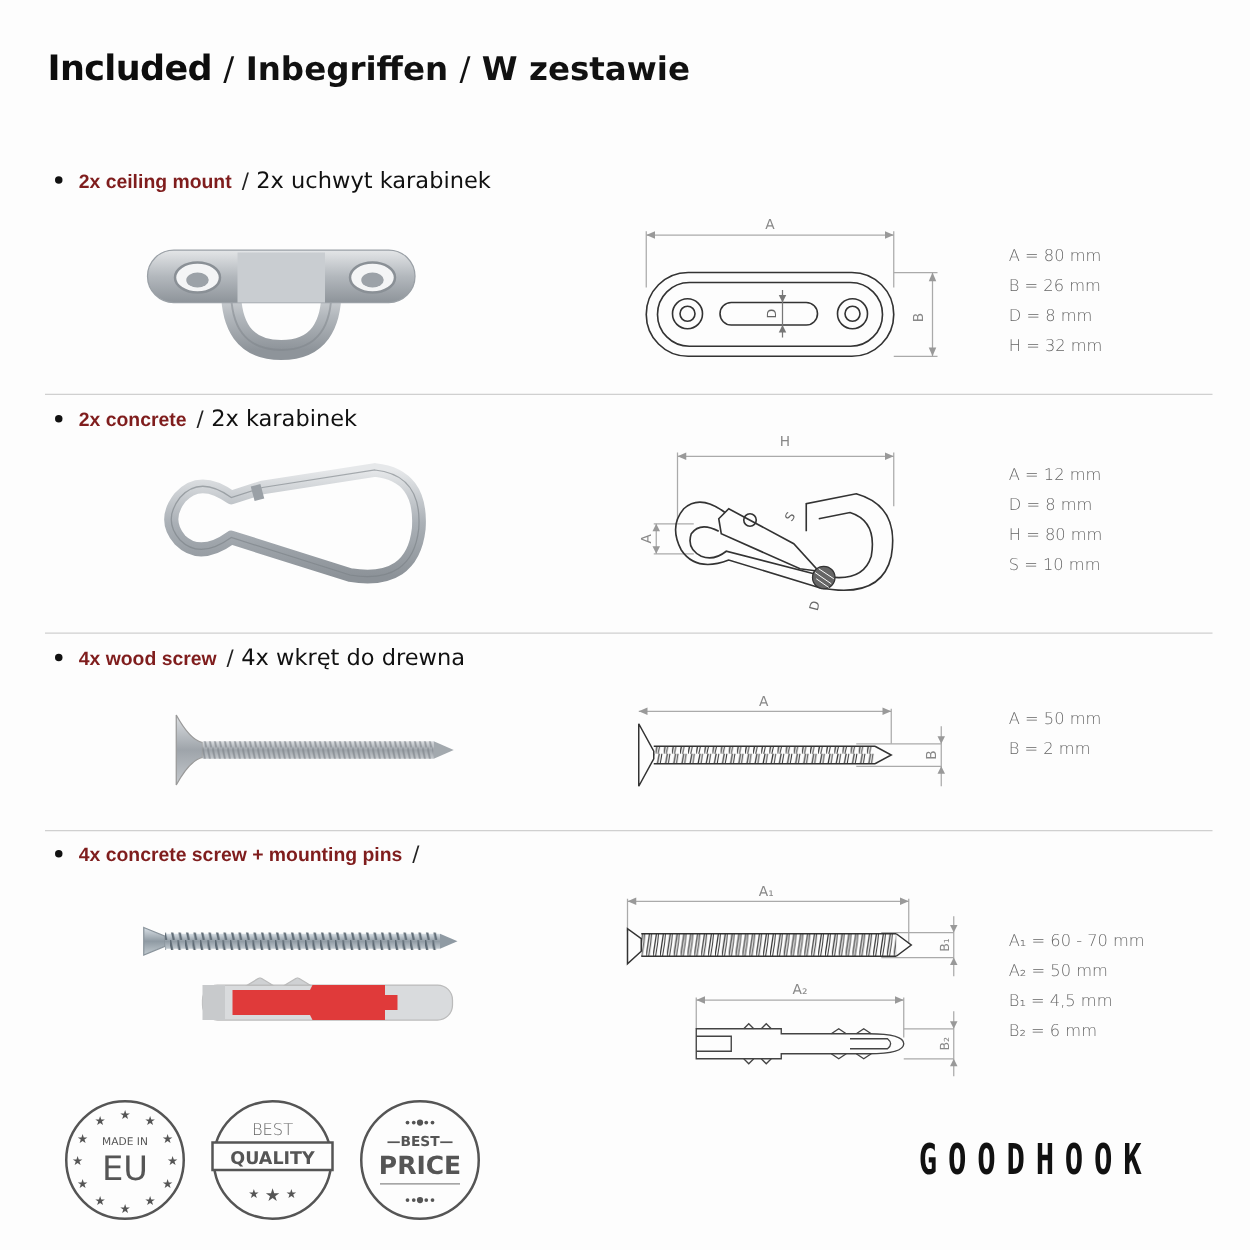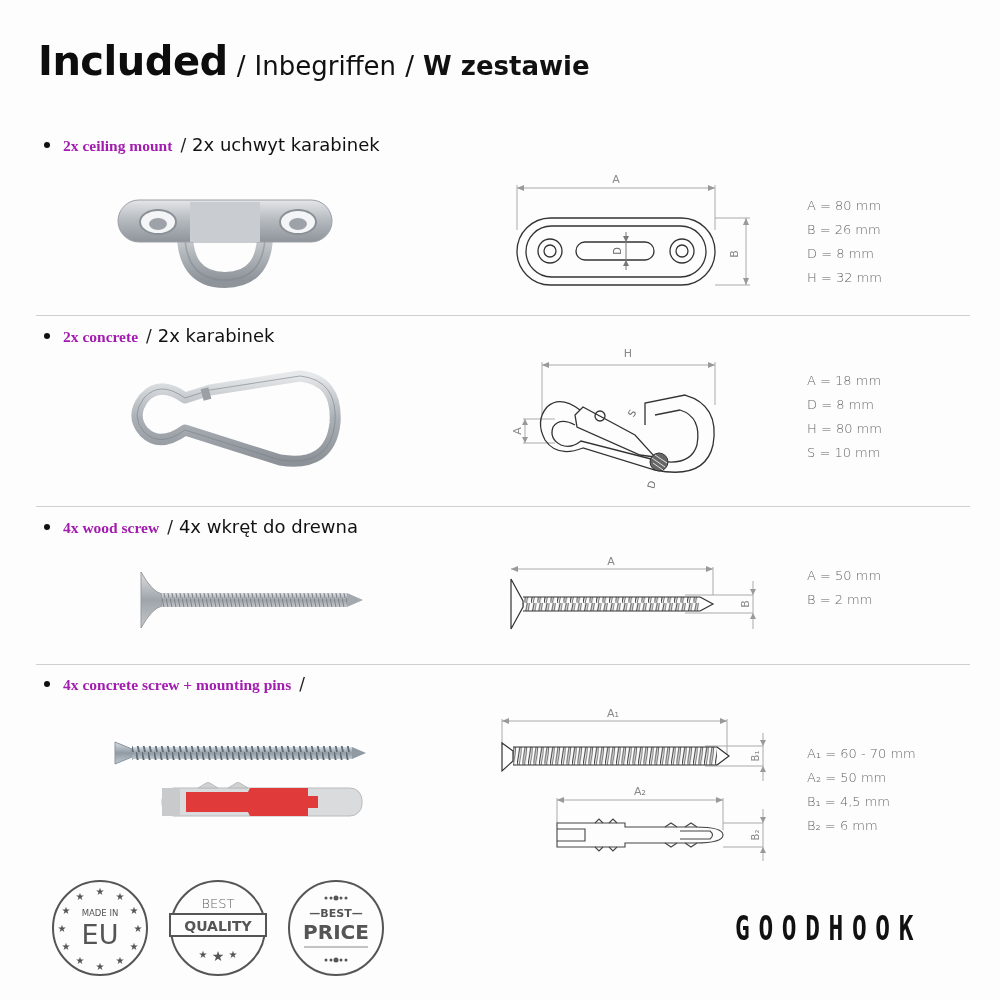--- a/index.html
+++ b/index.html
@@ -1,28 +1,28 @@
 <!DOCTYPE html>
 <html><head>
 <meta charset="utf-8">
 <style>
   * { margin: 0; padding: 0; box-sizing: border-box; }
   html, body { width: 1000px; height: 1000px; background: #fdfdfd; overflow: hidden; }
   body { position: relative; font-family: "DejaVu Sans", sans-serif; color: #111; }
 
   .title { position: absolute; left: 38px; top: 38px; white-space: nowrap; }
-  .title .main { font-size: 40px; font-weight: 600; letter-spacing: -0.5px; color: #0d0d0d; }
+  .title .main { font-size: 28px; font-weight: 600; letter-spacing: -0.5px; color: #0d0d0d; }
   .title .sep { font-size: 26px; font-weight: 500; color: #111; margin: 0 4px; }
-  .title .sub { font-size: 26px; font-weight: 400; color: #111; }
+  .title .sub { font-size: 26px; font-weight: 700; color: #111; }
   .title .sub.pl { font-weight: 700; }
   .divider { position: absolute; left: 36px; width: 934px; height: 1px; background: #d0d0d0; }
 
   .heading { position: absolute; left: 44px; white-space: nowrap; display: flex; align-items: baseline; }
   .heading .dot { display: inline-block; width: 6px; height: 6px; border-radius: 50%; background: #111; margin-right: 13px; position: relative; top: -3px; }
-  .heading .en { font-family: Liberation Serif, serif; font-weight: 700; font-size: 15.5px; color: #a21caf; }
+  .heading .en { font-family: Liberation Sans, sans-serif; font-weight: 700; font-size: 15.5px; color: #7f1d1d; }
   .heading .slash { font-size: 17px; color: #222; margin: 0 6px 0 8px; }
   .heading .pl { font-size: 18px; color: #111; font-family: "DejaVu Sans", sans-serif; }
 
   .photo { position: absolute; }
   .diagram { position: absolute; }
   .specs { position: absolute; left: 807px; font-family: "DejaVu Sans", sans-serif; font-size: 13px; color: #666; line-height: 24px; font-weight: 300; }
   .specs div { white-space: nowrap; }
 
   .badges { position: absolute; left: 50px; top: 878px; display: flex; gap: 18px; }
   .badge { width: 100px; height: 100px; }
@@ -157,21 +157,21 @@
   <g stroke="#fff" stroke-width="0.8">
       <line x1="147" y1="113" x2="160" y2="122"></line>
       <line x1="148" y1="118" x2="158" y2="125"></line>
       <line x1="150" y1="110" x2="162" y2="118"></line>
     </g>
   <text x="130" y="70" font-size="10" fill="#666" text-anchor="middle" transform="rotate(-60 130 70)">S</text>
   <text x="148" y="142" font-size="10" fill="#666" text-anchor="middle" transform="rotate(-75 148 140)">D</text>
 </svg>
 
 <div class="specs" style="top:369px">
-  <div>A = 18 mm</div>
+  <div>A = 12 mm</div>
   <div>D = 8 mm</div>
   <div>H = 80 mm</div>
   <div>S = 10 mm</div>
 </div>
 
 <div class="divider" style="top:506px"></div>
 
 <div class="heading" style="top:516px">
   <span class="dot"></span>
   <span class="en">4x wood screw</span>

